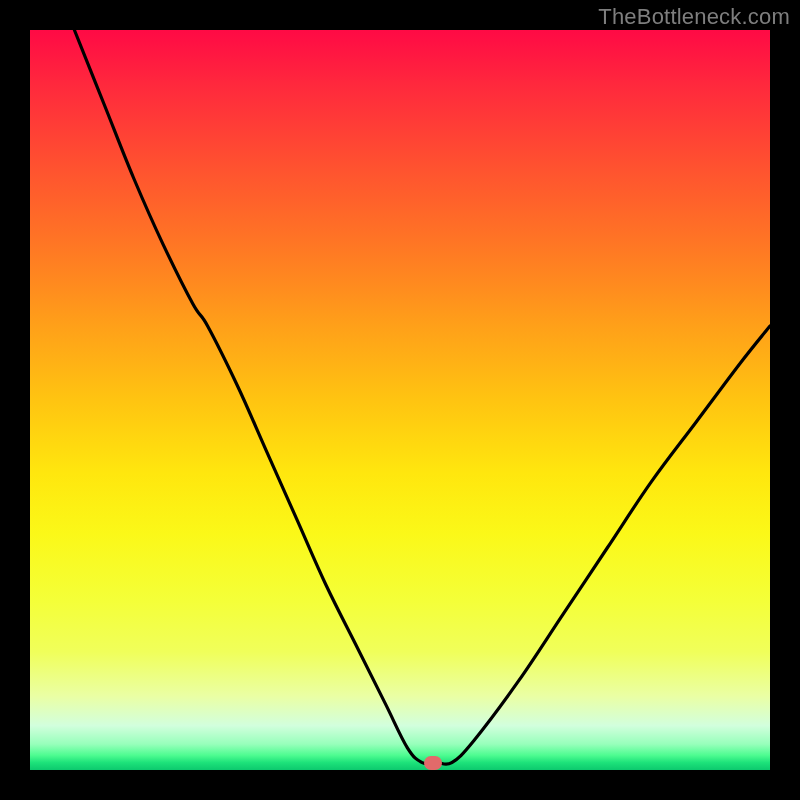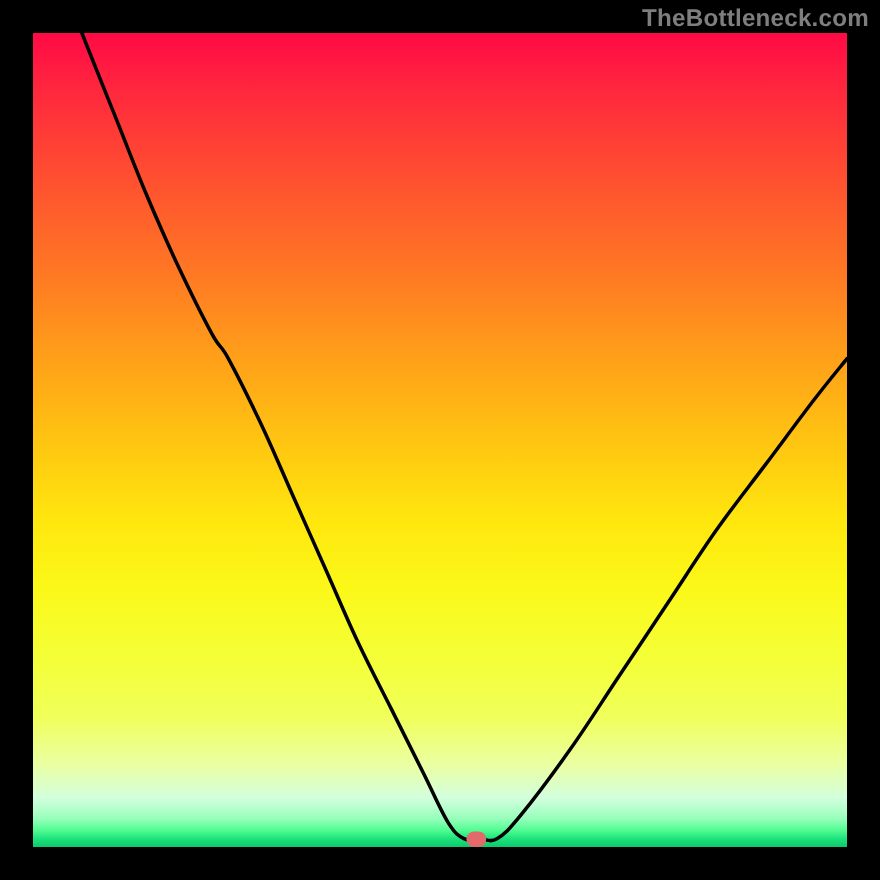--- a/index.html
+++ b/index.html
@@ -59,21 +59,21 @@
     border-radius: 7px;
     transform: translate(-50%, -50%);
     pointer-events: none;
   }
   .watermark {
     position: absolute;
     top: 4px;
     right: 10px;
     color: #7e7e7e;
     font-size: 22px;
-    font-weight: 700;
+    font-weight: 400;
     letter-spacing: 0.2px;
     margin-left: 33px;
   }
 </style>
 </head>
 <body>
 
 <div class="frame">
 
   <div class="plot-area">

